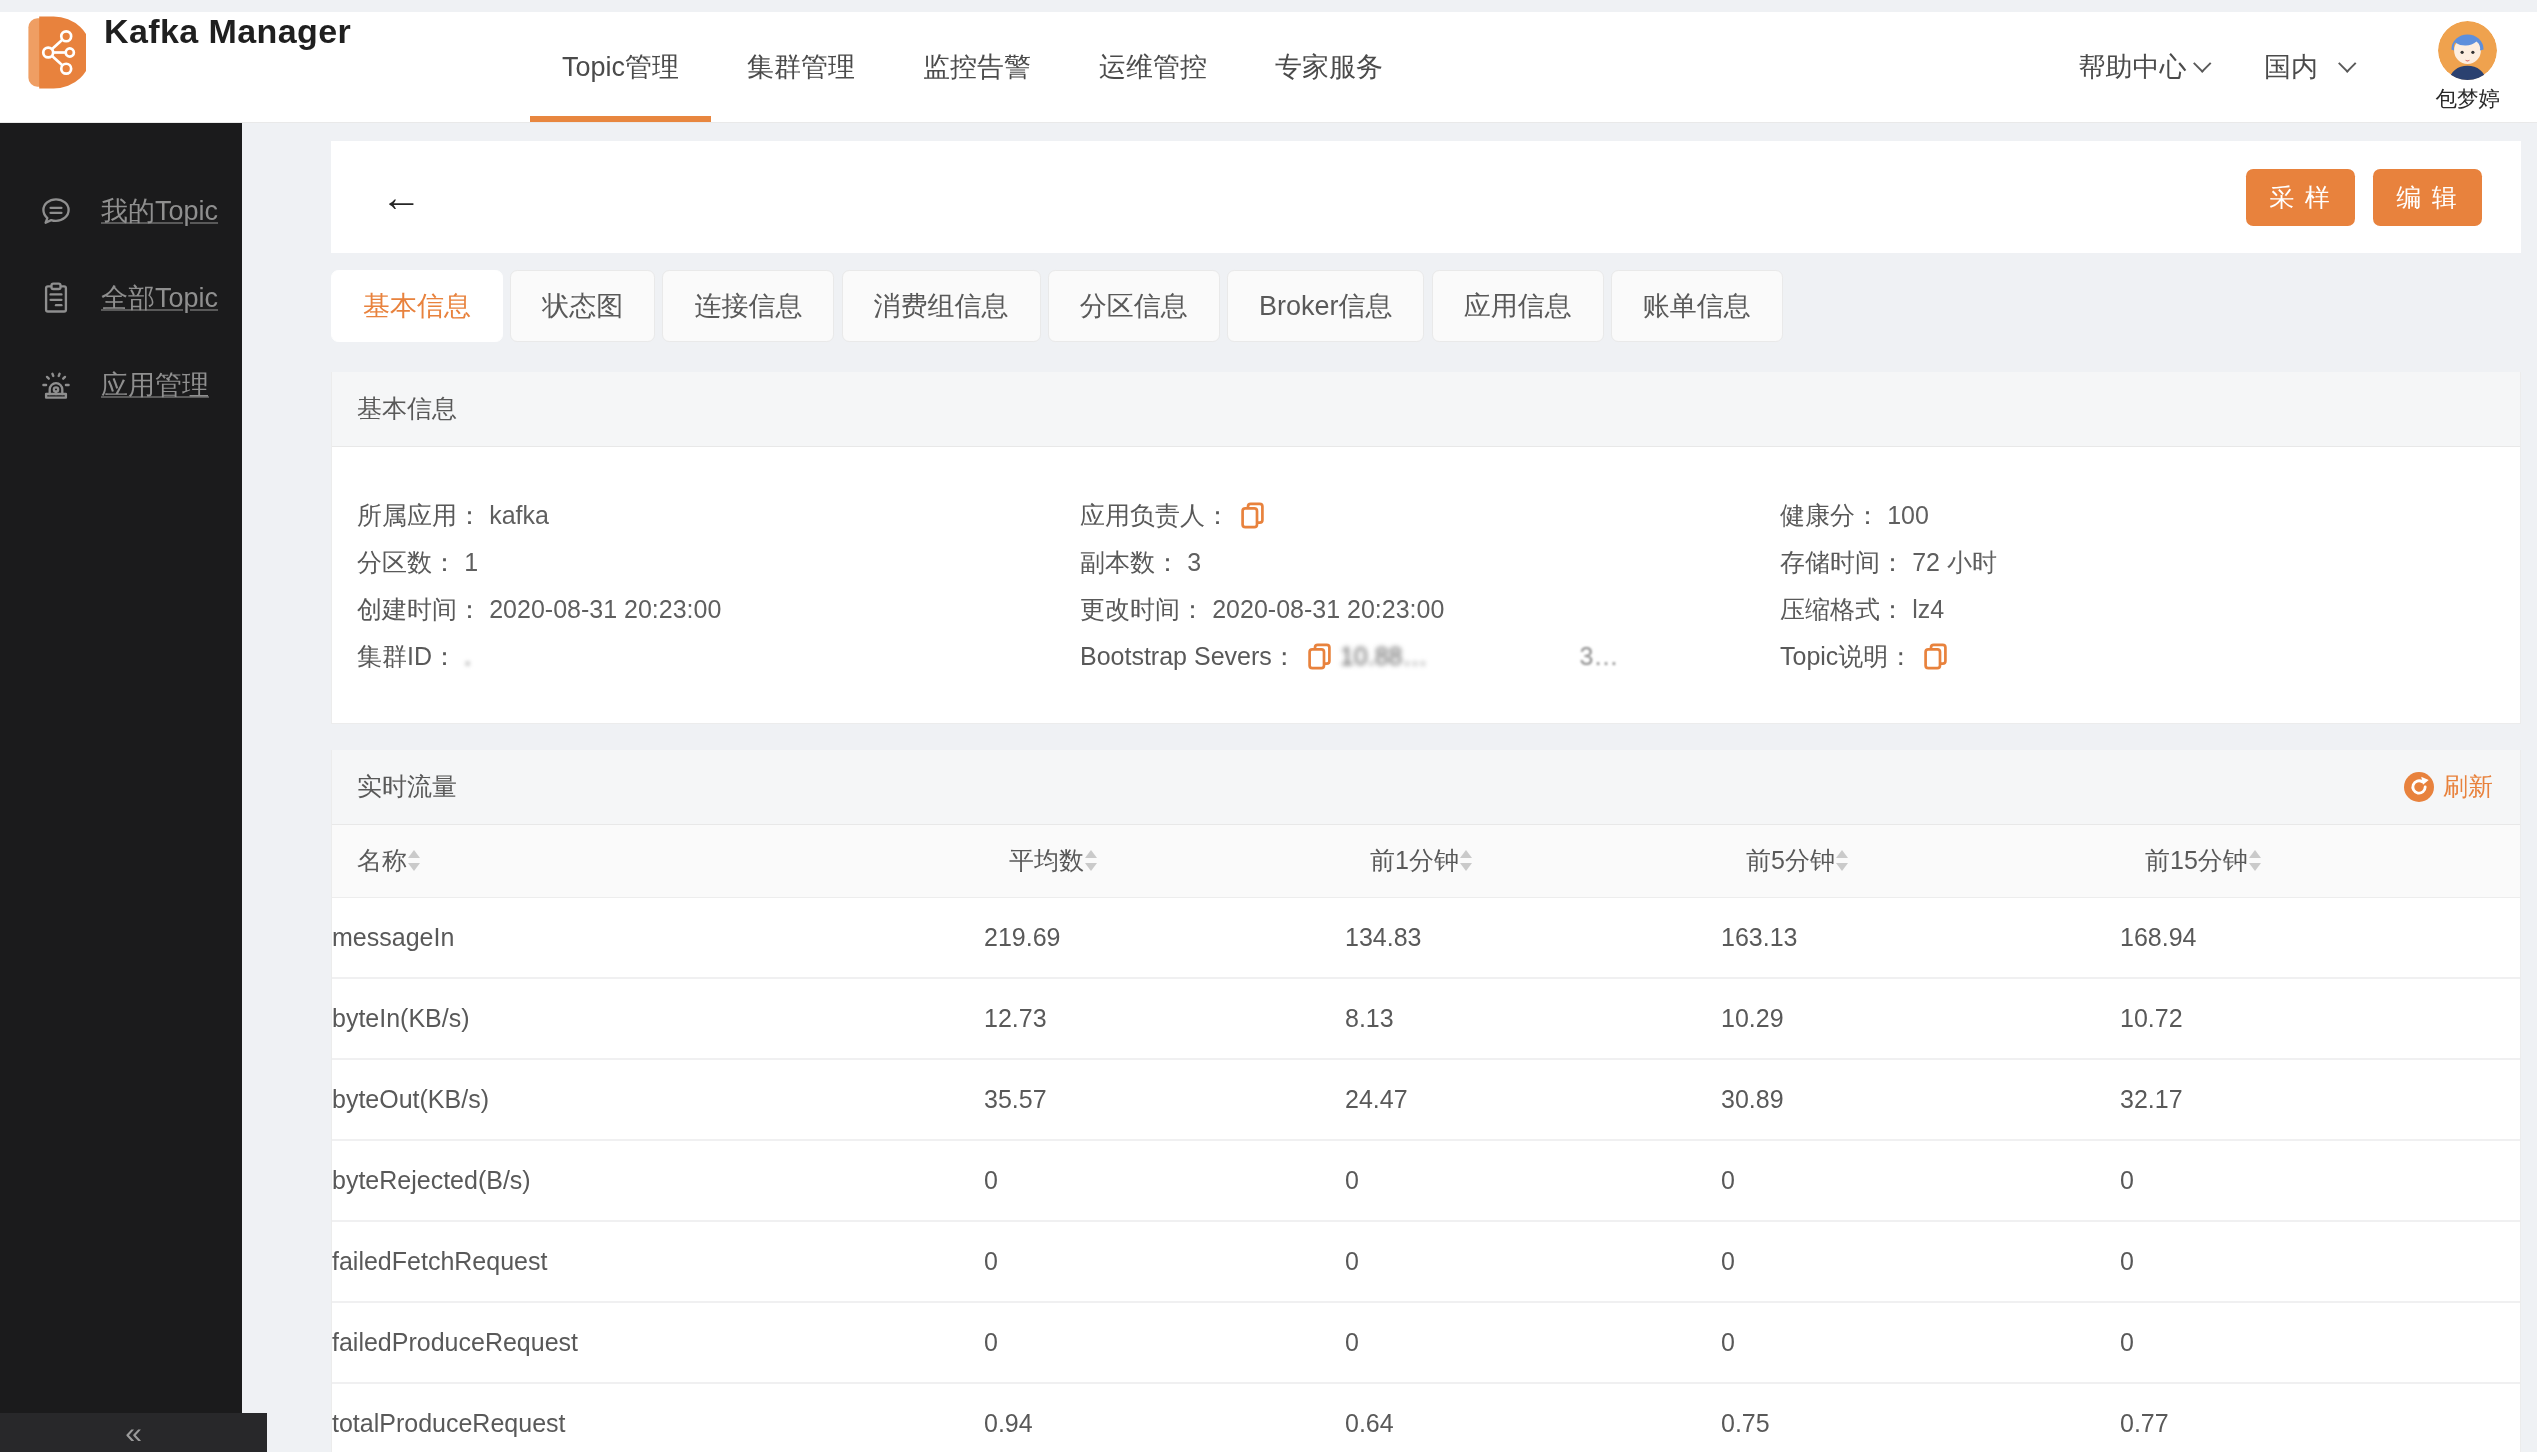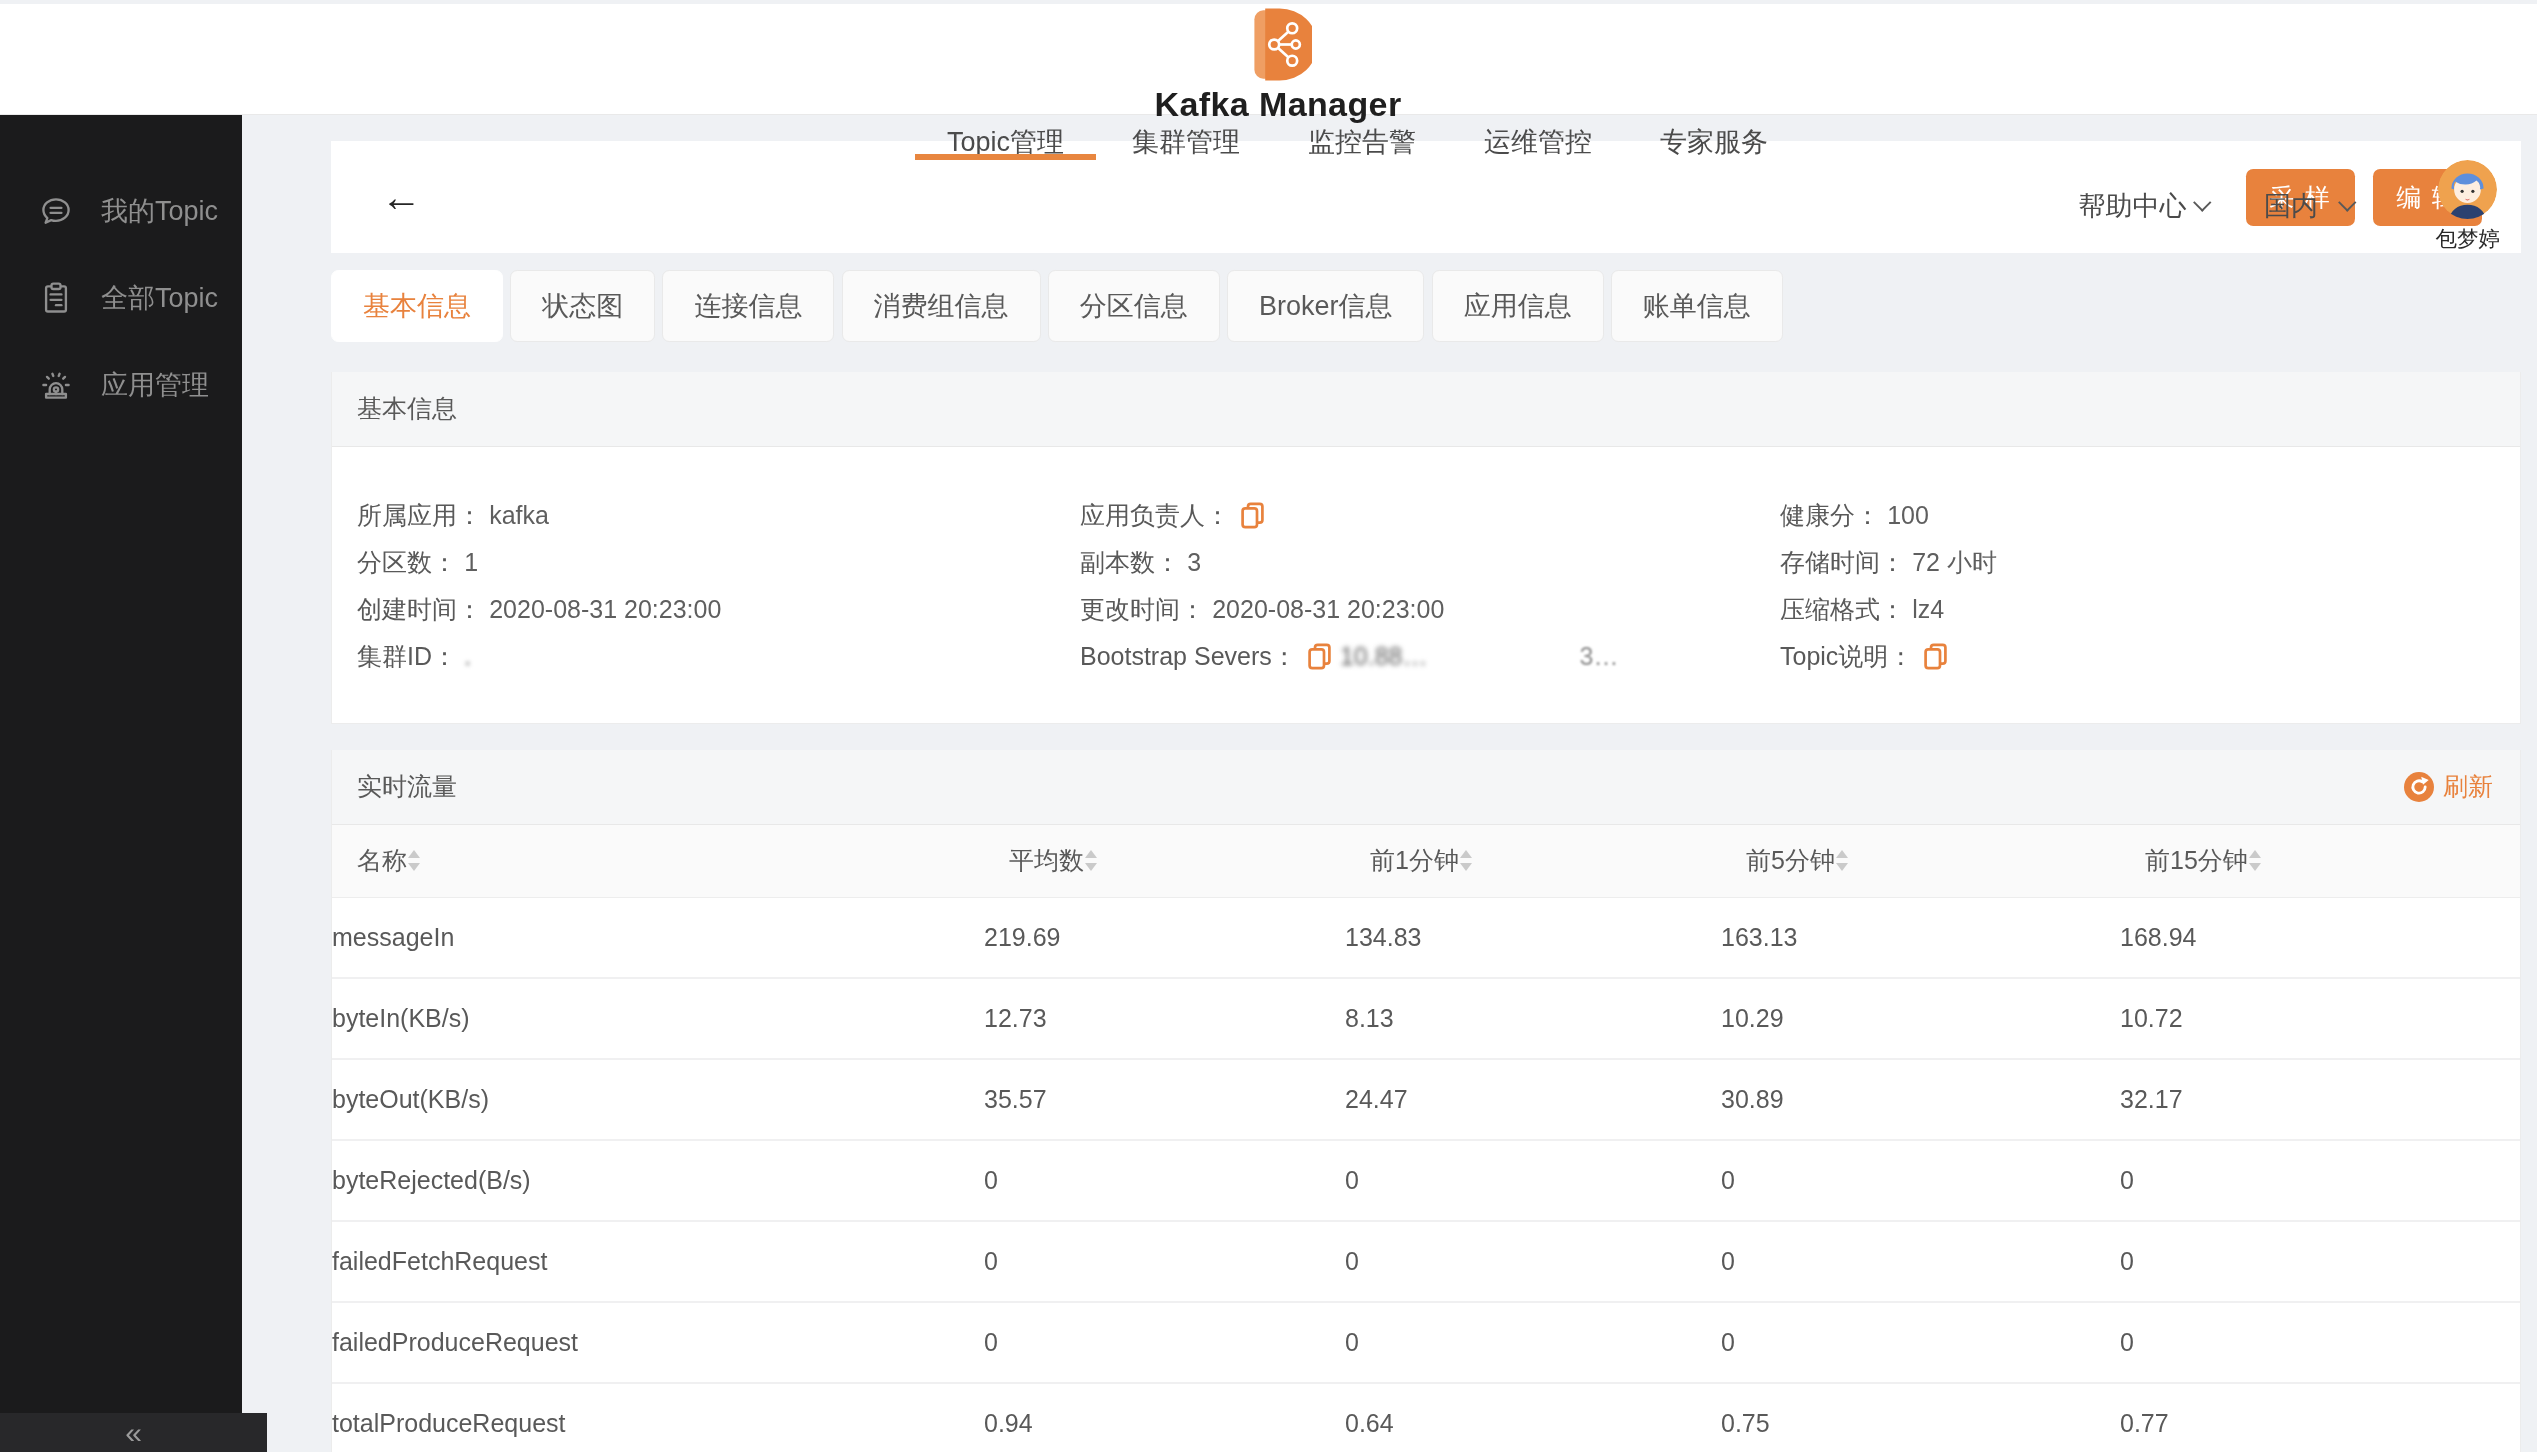--- a/index.html
+++ b/index.html
@@ -5,23 +5,23 @@
   * { box-sizing: border-box; margin: 0; padding: 0; }
   html,body {
     width: 2538px; height: 1452px; overflow: hidden;
     background: #eff1f4;
     font-family: "Liberation Sans", "DejaVu Sans", sans-serif;
     color: #595959;
   }
 
   
   .navbar {
-    position: absolute; top: 4px; left: 0; width: 2538px; height: 111px;
+    position: absolute; top: 12px; left: 0; width: 2538px; height: 111px;
     background: #fff; border-bottom: 0.9px solid #e9e9e9;
-    display: flex; align-items: center; z-index: 20; flex-direction: column;
+    display: flex; z-index: 20;
   }
   .logo { margin-left: 23px; width: 63px; height: 81px; flex: 0 0 auto; }
   .brand { margin-left: 18px; font-size: 34px; font-weight: 700; color: #1f1f1f; letter-spacing: 0.4px; }
   .nav-menu { display: flex; height: 100%; margin-left: 177px; }
   .nav-item {
     position: relative; display: flex; align-items: center;
     padding: 0 34px; font-size: 27px; color: #4b4b4b; cursor: pointer; white-space: nowrap;
   }
   .nav-item.active::after {
     content: ""; position: absolute; left: 1.8px; right: 1.8px; bottom: 0; height: 6.3px; background: #e8863f;
@@ -33,21 +33,21 @@
     border-right: 2.7px solid #595959; border-bottom: 2.7px solid #595959;
     transform: rotate(45deg); margin-left: 9px; margin-bottom: 7.2px;
   }
   .region { margin-left: 56px; }
   .region .chev { margin-left: 23px; }
   .avatar-wrap { margin-left: 82px; display: flex; flex-direction: column; align-items: center; cursor: pointer; }
   .avatar { width: 59px; height: 59px; border-radius: 50%; overflow: hidden; }
   .avatar-name { font-size: 21.5px; color: #2b2b2b; margin-top: 4.5px; }
 
   
-  .sidebar { position: absolute; top: 111px; left: 0; bottom: 0; width: 242px; background: #1b1b1c; }
+  .sidebar { position: absolute; top: 111px; left: 0; bottom: 0; width: 242px; background: #1b1b1c; text-decoration: underline; }
   .side-items { padding-top: 56px; }
   .side-item {
     display: flex; align-items: center; gap: 27px; padding-left: 38px; height: 87px;
     color: #8f8f8f; font-size: 27px; cursor: pointer; white-space: nowrap;
   }
   .side-item svg { flex: 0 0 auto; }
   .side-footer {
     position: absolute; bottom: 0; left: 0; width: 267px; height: 39px; background: #28282a;
     display: flex; align-items: center; justify-content: center;
     color: #9b9b9b; font-size: 30px; line-height: 1; cursor: pointer;

